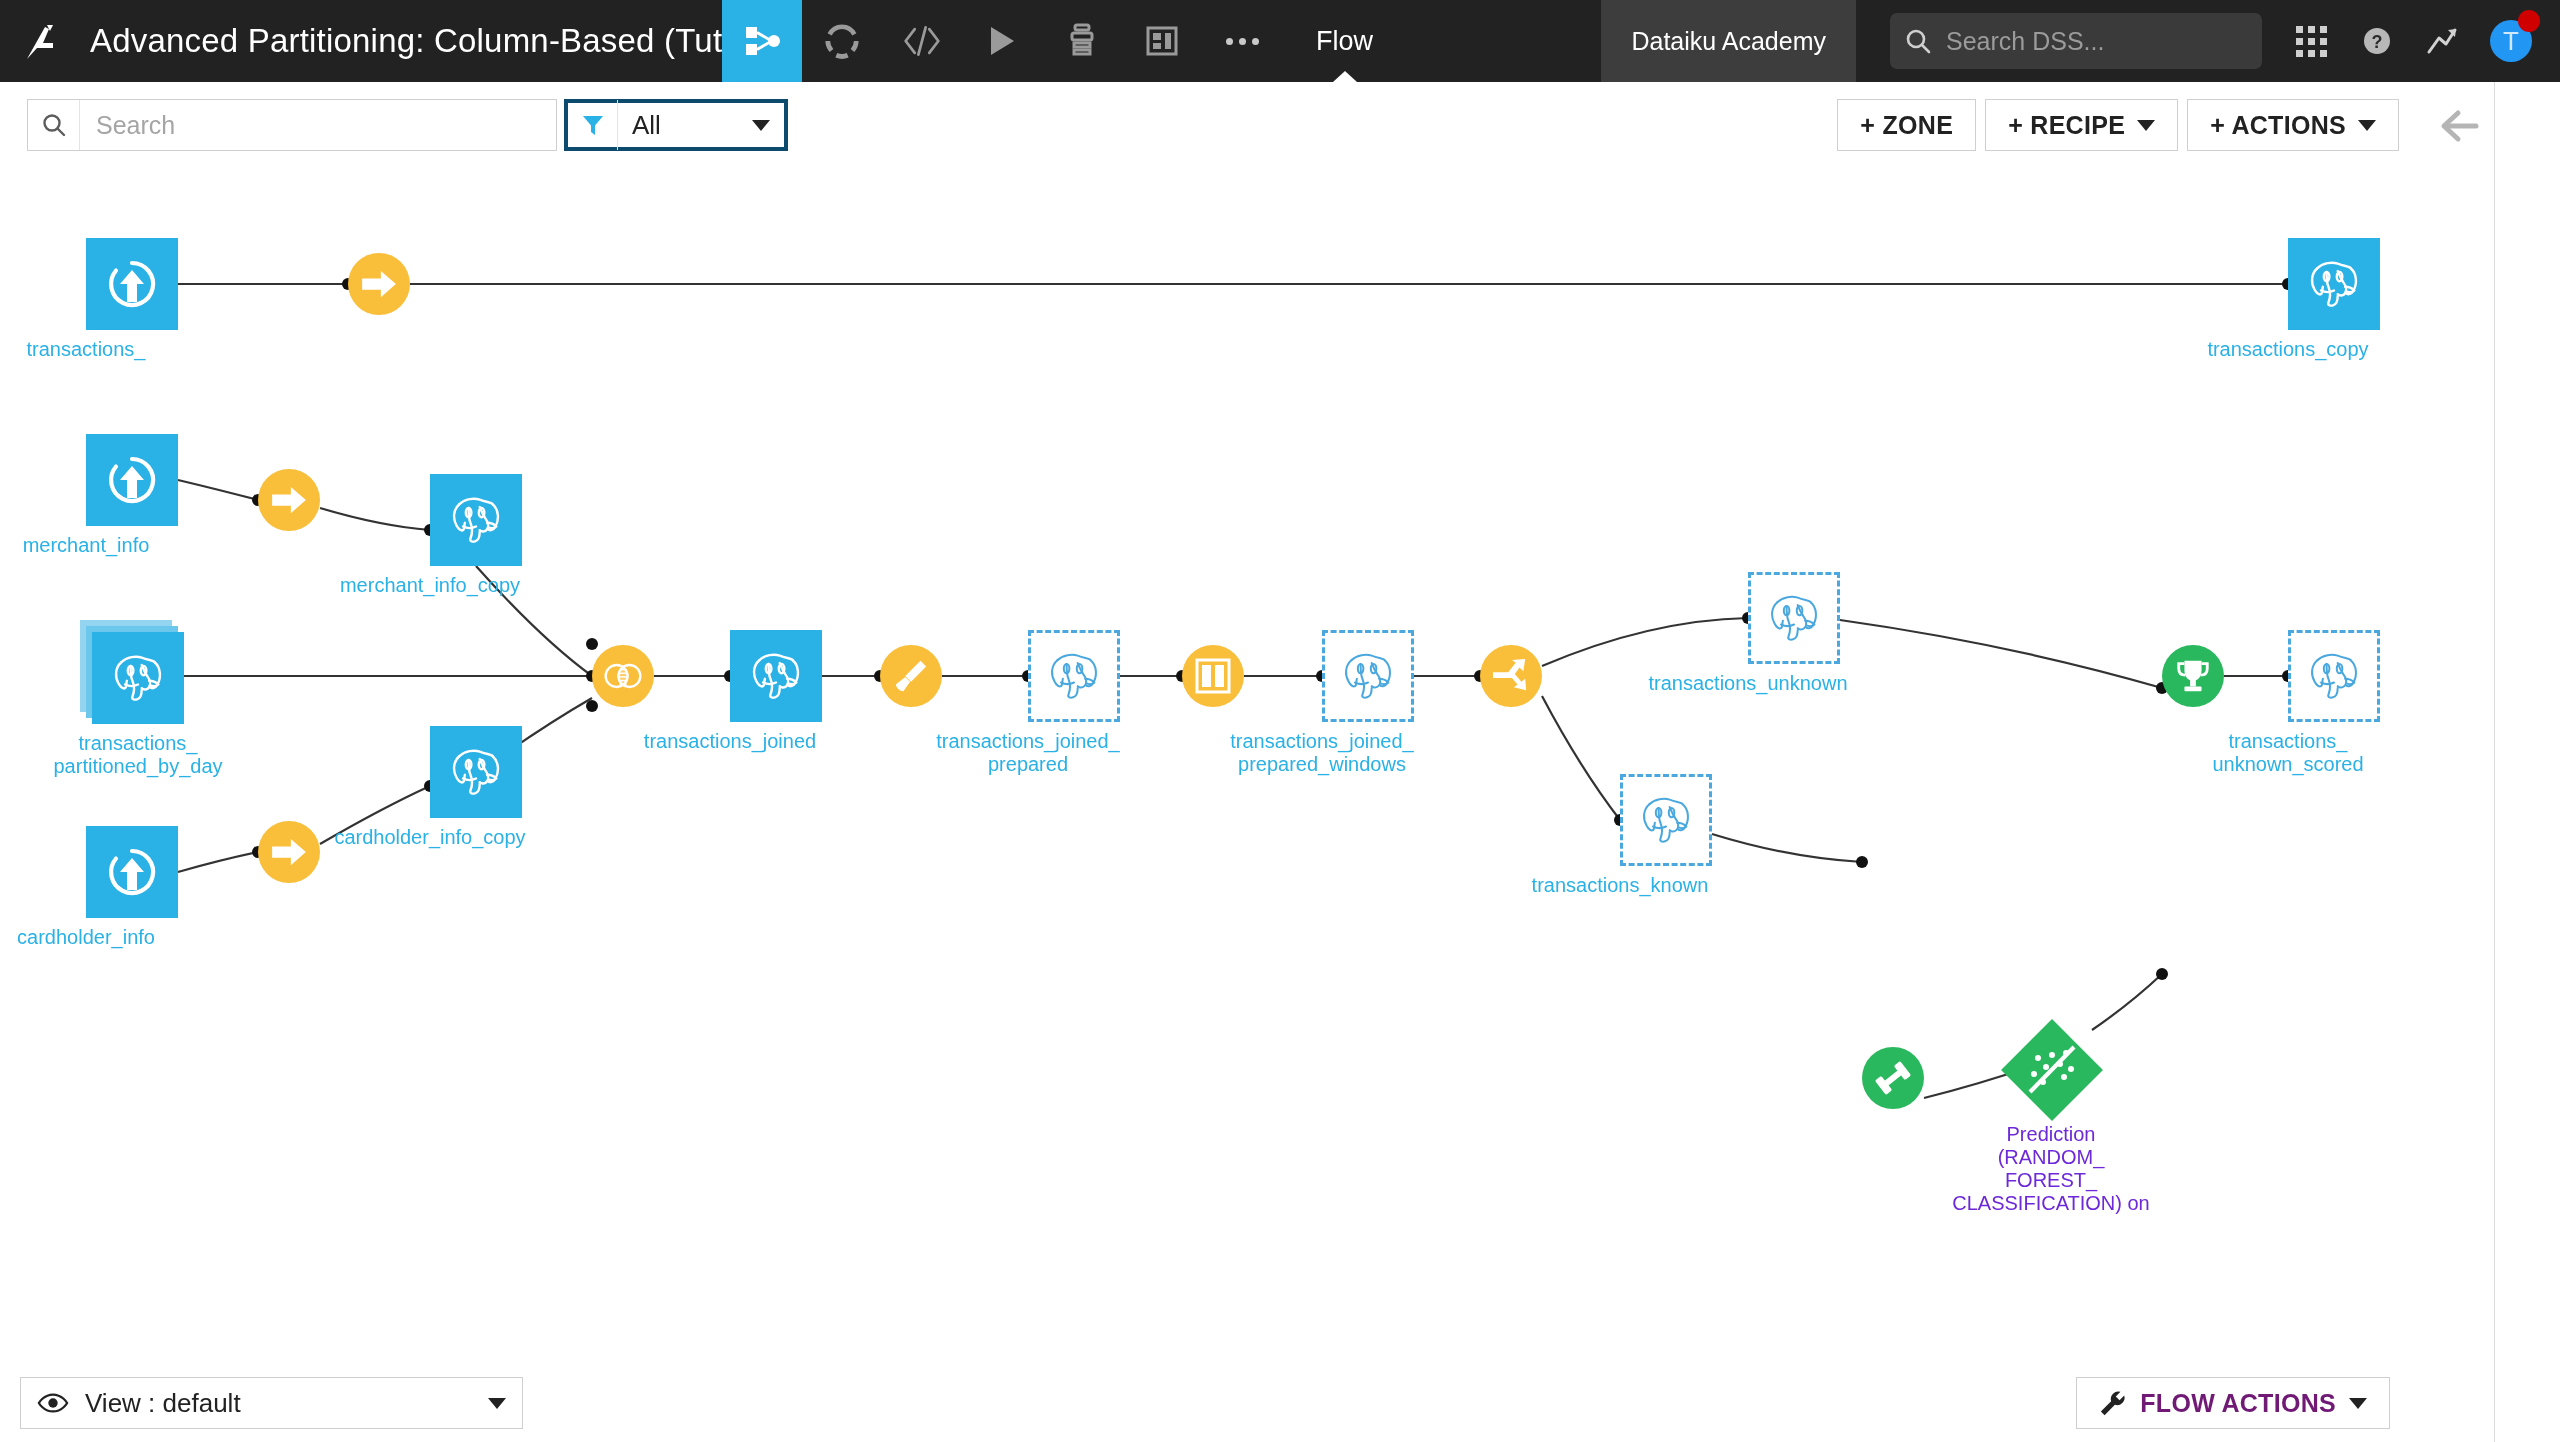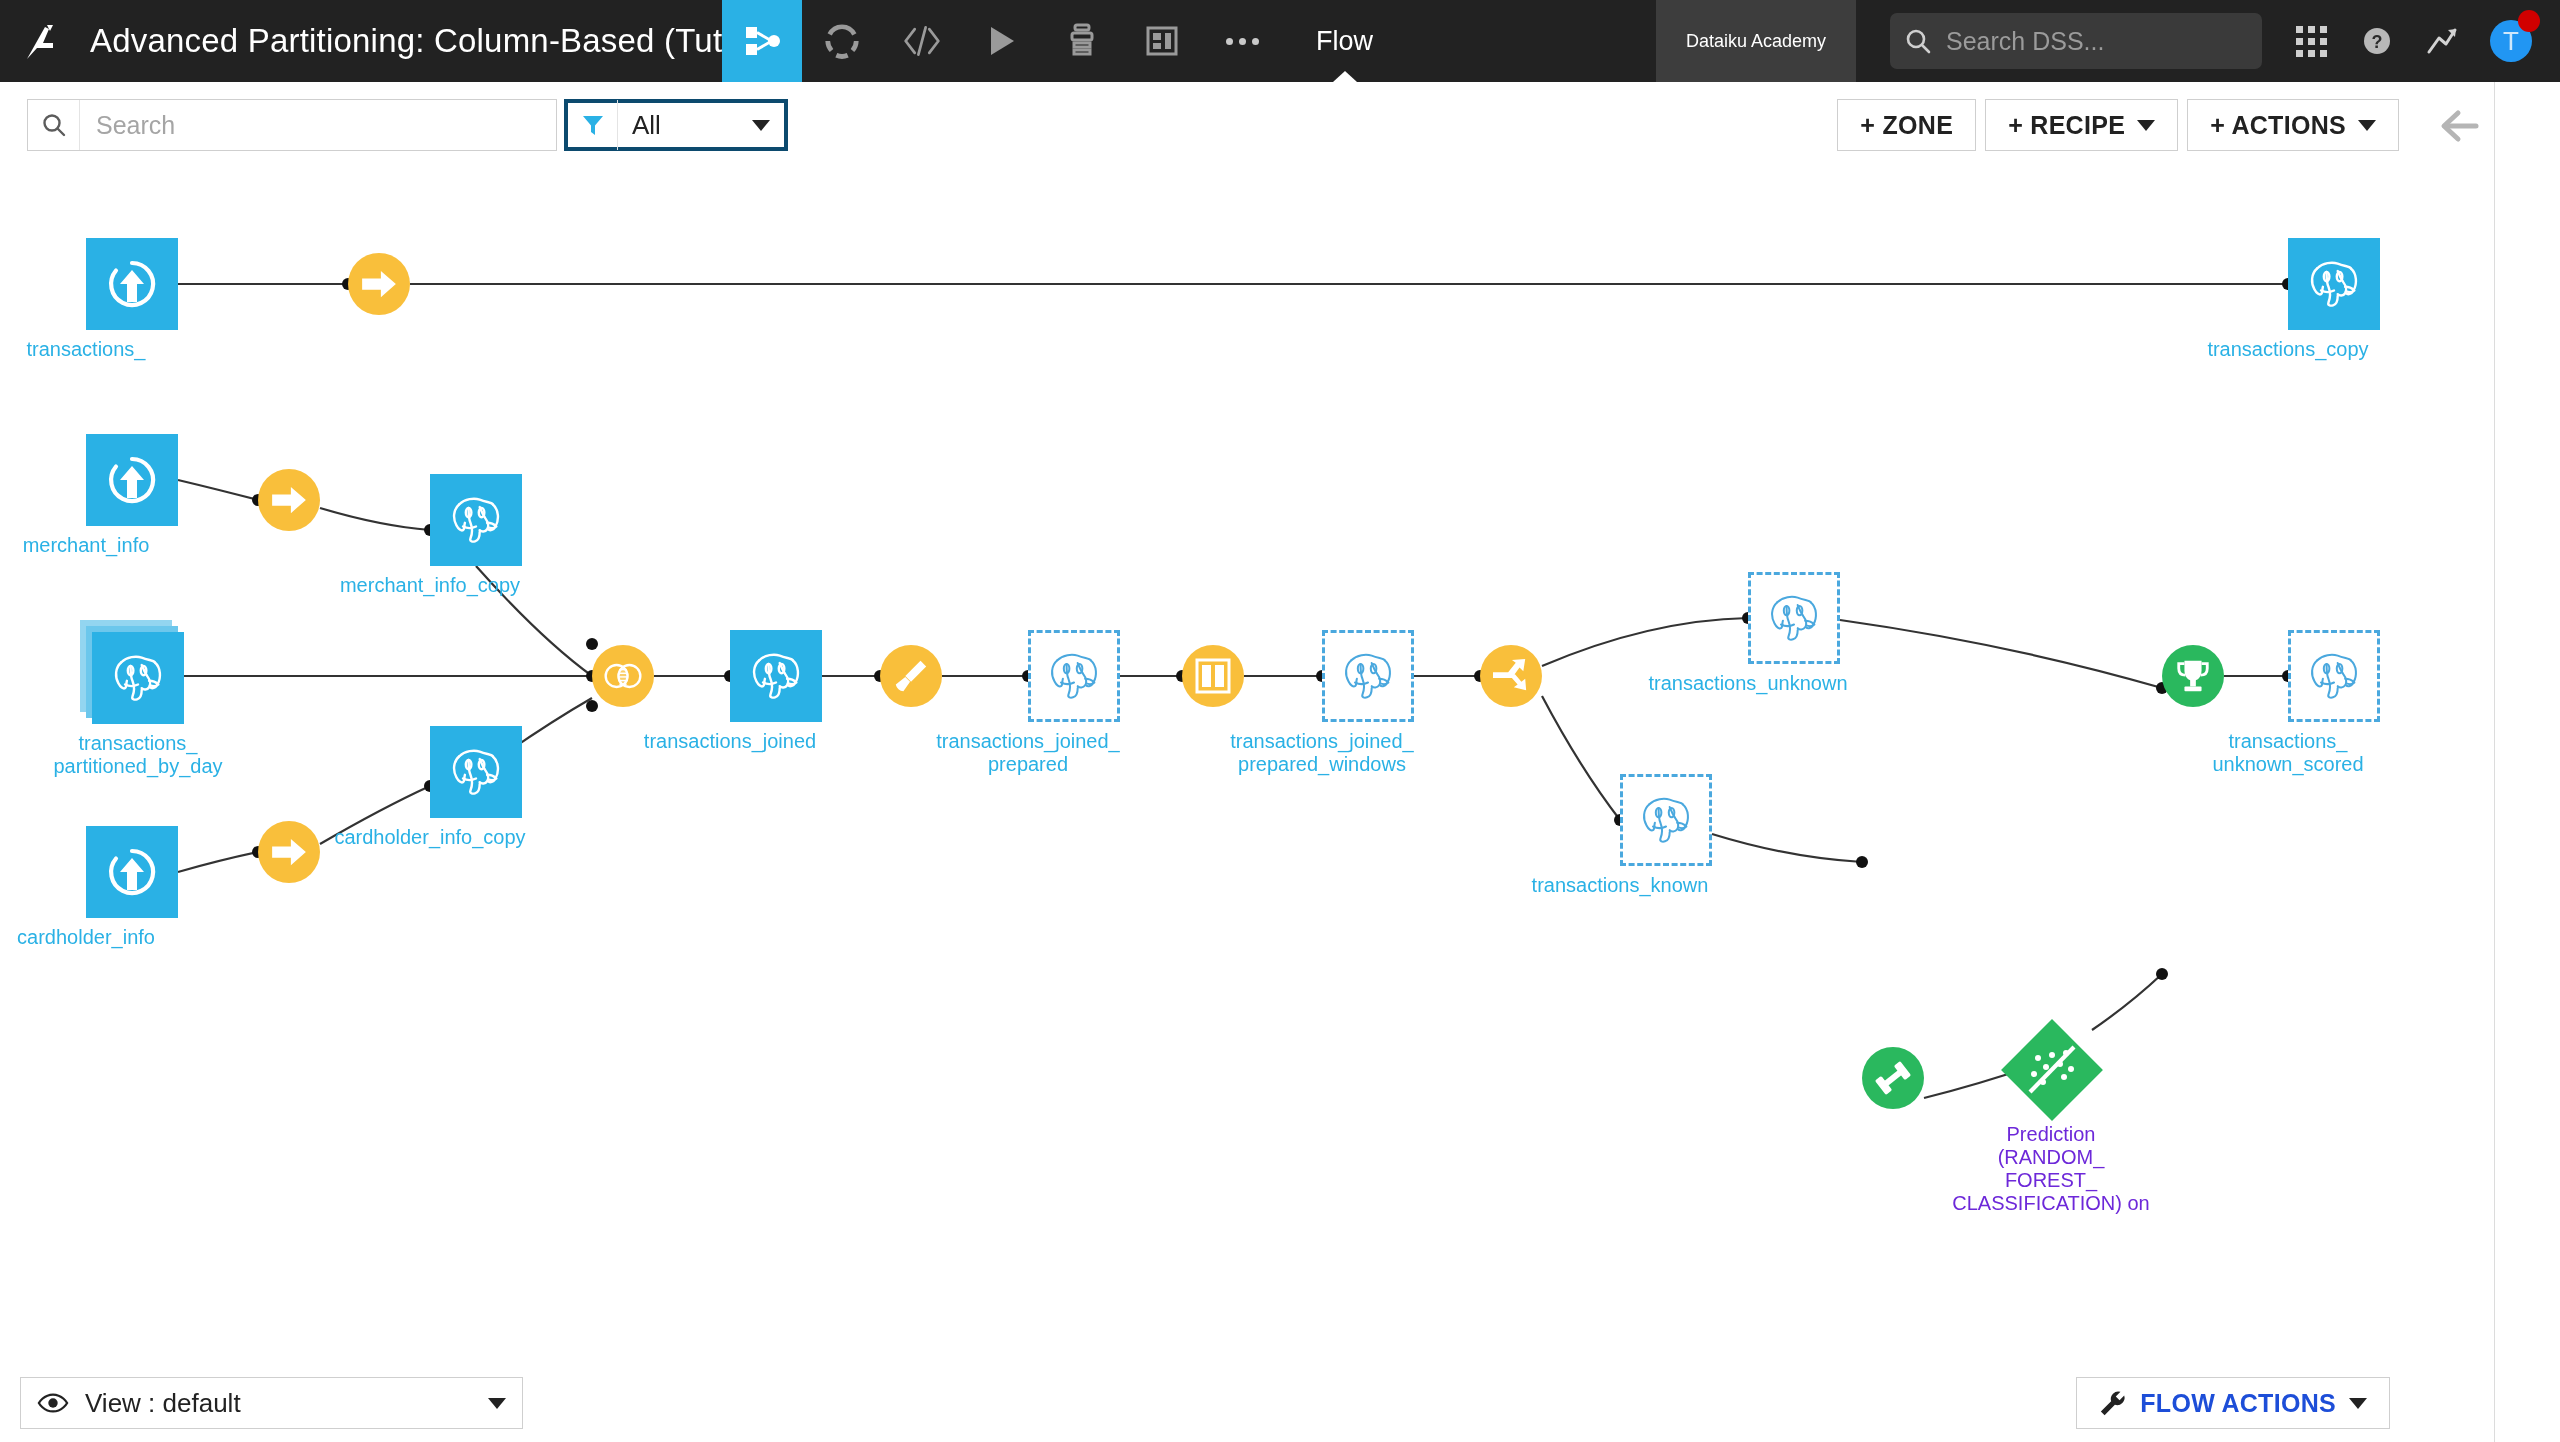--- a/index.html
+++ b/index.html
@@ -50,21 +50,21 @@
     content: ""; position: absolute;
     bottom: 0; left: 50%; transform: translateX(-50%);
     border-left: 12px solid transparent;
     border-right: 12px solid transparent;
     border-bottom: 11px solid #ffffff;
   }
   .nav-spacer { flex: 1 1 auto; }
   .nav-academy {
     display: flex; align-items: center; justify-content: center;
     background: #3d3d3d; color: #ffffff;
-    font-size: 18px; padding: 0 30px;
+    font-size: 25px; padding: 0 30px;
     flex: none; cursor: pointer;
   }
   .nav-searchwrap {
     display: flex; align-items: center;
     padding: 0 16px 0 34px;
     flex: none;
   }
   .nav-search {
     display: flex; align-items: center;
     width: 372px; height: 56px;
@@ -234,21 +234,21 @@
     width: 503px; height: 52px;
     border: 1px solid #cfcfcf; background: #fff;
     display: flex; align-items: center; padding: 0 16px;
     font-size: 26px; color: #222; cursor: pointer;
   }
   .view-select .vlabel { margin-left: 16px; flex: 1; }
   .flow-actions {
     position: absolute; right: 104px; bottom: 13px;
     height: 52px; border: 1px solid #cfcfcf; background: #fff;
     display: flex; align-items: center; gap: 13px; padding: 0 22px;
-    font-size: 25px; font-weight: 700; color: #1d4ed8; letter-spacing:.3px;
+    font-size: 25px; font-weight: 700; color: #701a75; letter-spacing:.3px;
     cursor: pointer;
   }
 </style>
 </head>
 <body>
 
 <div class="topnav">
 
   <div class="nav-logo">
     <svg width="44" height="44" viewBox="0 0 44 44">

